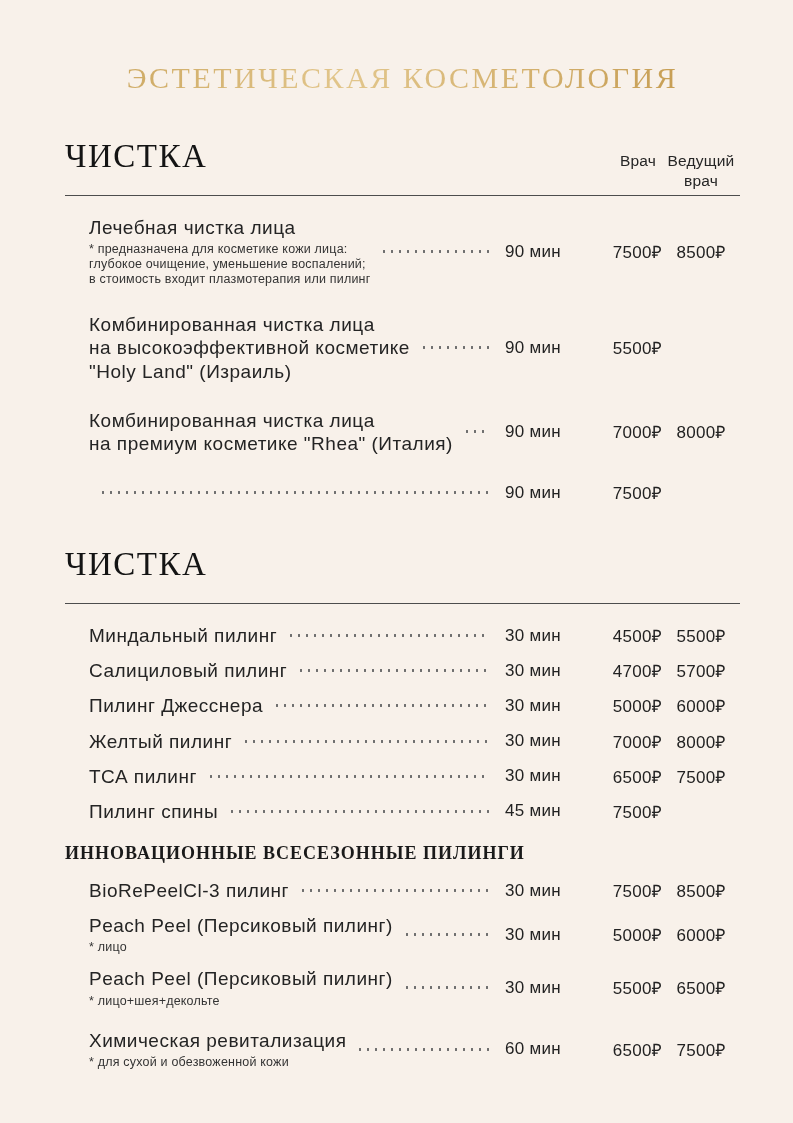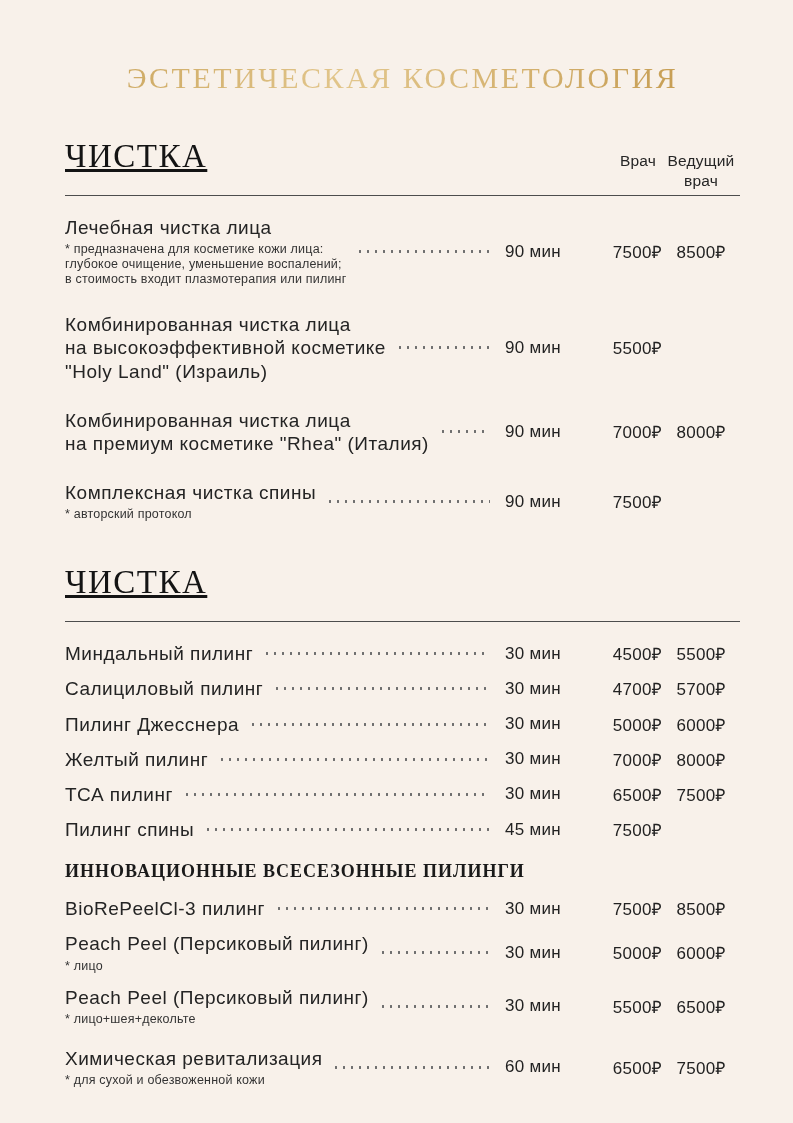--- a/index.html
+++ b/index.html
@@ -19,38 +19,38 @@
     letter-spacing:2.5px;text-align:center;
     background:linear-gradient(100deg,#c9a35a 0%,#e2c68c 42%,#c2974a 100%);
     -webkit-background-clip:text;background-clip:text;color:transparent;margin-top:24px;
   }
 
   
   .section-head{display:flex;justify-content:space-between;align-items:flex-end;margin-top:44px;}
   .section-heading{
     font-family:"Liberation Serif", serif;
     font-size:33px;line-height:1;font-weight:400;
-    letter-spacing:1.5px;color:#141414;margin:0 0 18px 0;text-decoration:underline;
+    letter-spacing:1.5px;color:#141414;margin:0 0 18px 0;
   }
   .col-heads{display:flex;align-items:flex-start;justify-content:flex-end;}
   .col-head{font-size:15.5px;line-height:20px;color:#262626;letter-spacing:0.2px;}
   .col-head.col1{width:98px;text-align:right;box-sizing:border-box;padding-right:6px;}
   .col-head.col2{width:78px;text-align:center;}
   .rule{border:0;border-top:1px solid #4d4d4d;margin:4px 0 0 0;height:0;}
 
   
   .group{margin-top:20px;}
   .subheading{
     font-family:"Liberation Serif", serif;
     font-size:18px;font-weight:600;letter-spacing:1px;
     color:#1a1a1a;margin:6px 0 15px 0;
   }
 
   
-  .row{display:flex;align-items:center;margin-bottom:12px;}
+  .row{display:flex;align-items:center;margin-bottom:12px;margin-left:24px;}
   .section.has-cols .row{margin-bottom:26px;}
   .name-cell{flex:0 1 auto;max-width:400px;}
   .item-name{
     font-size:19px;line-height:1.22;letter-spacing:0.5px;
     color:#242424;white-space:pre-line;
   }
   .item-note{
     font-size:12.5px;line-height:1.2;letter-spacing:0.2px;
     color:#333;margin-top:3px;white-space:pre-line;
   }
@@ -109,24 +109,20 @@
             <div class="name-cell">
               <div class="item-name">Комбинированная чистка лица
 на премиум косметике "Rhea" (Италия)</div>
             </div>
             <div class="dots"></div>
             <div class="time">90 мин</div>
             <div class="price p1">7000₽</div>
             <div class="price p2">8000₽</div>
           </div>
           <div class="row">
-            <div class="name-cell">
-              <div class="item-name">Комплексная чистка спины</div>
-              <div class="item-note">* авторский протокол</div>
-            </div>
             <div class="dots"></div>
             <div class="time">90 мин</div>
             <div class="price p1">7500₽</div>
             <div class="price p2"></div>
           </div>
         </div>
       </div>
       <div class="section">
         <div class="section-head">
           <div class="section-heading">ЧИСТКА</div>

